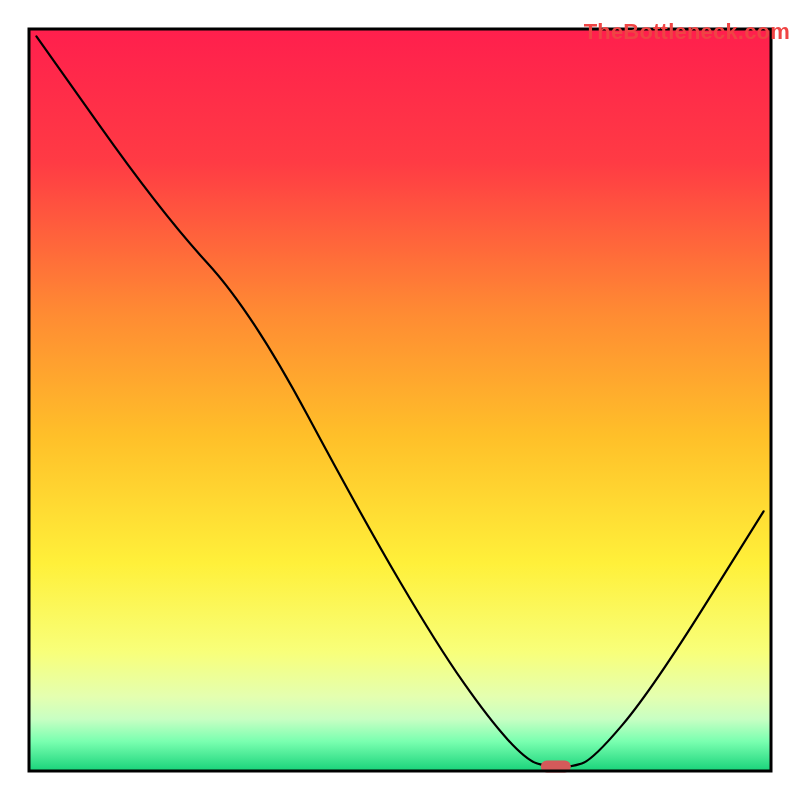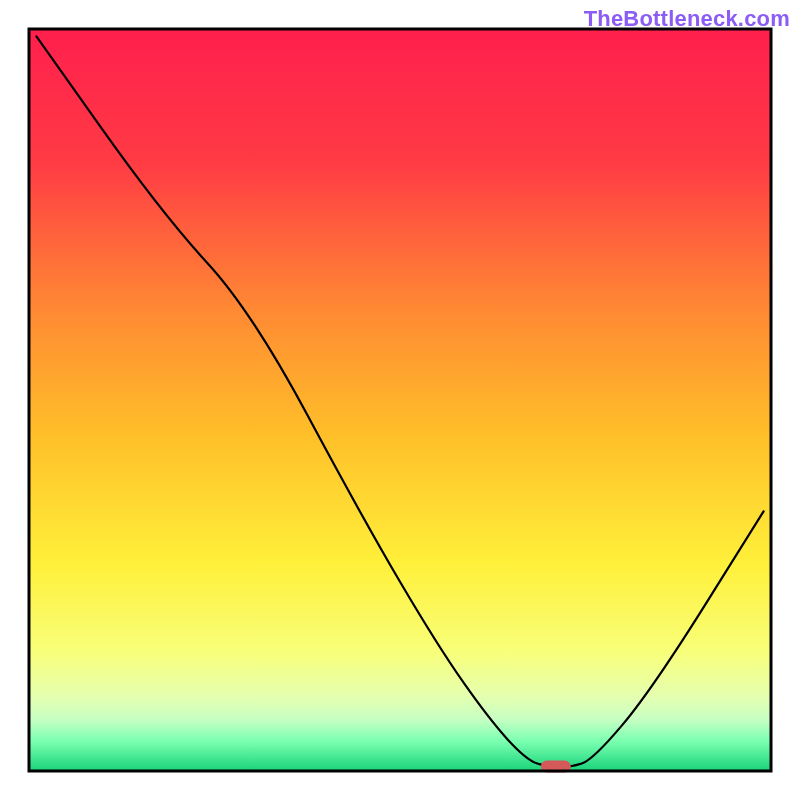--- a/index.html
+++ b/index.html
@@ -10,26 +10,26 @@
     background: #ffffff;
     overflow: hidden;
   }
   .wrap {
     position: relative;
     width: 800px;
     height: 800px;
   }
   .watermark {
     position: absolute;
-    top: 6px;
+    top: 19px;
     right: 10px;
     font-family: Arial, Helvetica, sans-serif;
     font-size: 22px;
     font-weight: 600;
-    color: #8b5cf6;
+    color: #ef4444;
     letter-spacing: 0.2px;
   }
   svg {
     display: block;
   }
 </style>
 </head>
 <body>
 
 <div class="wrap">

